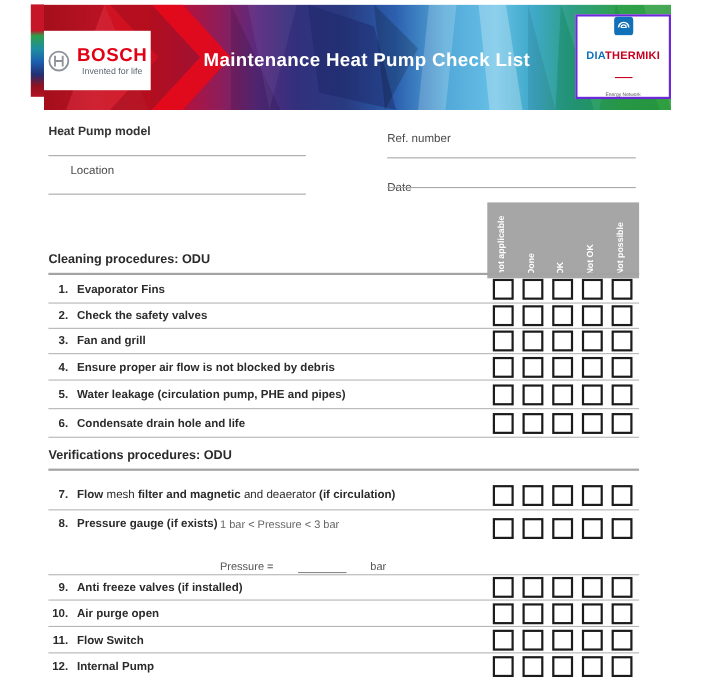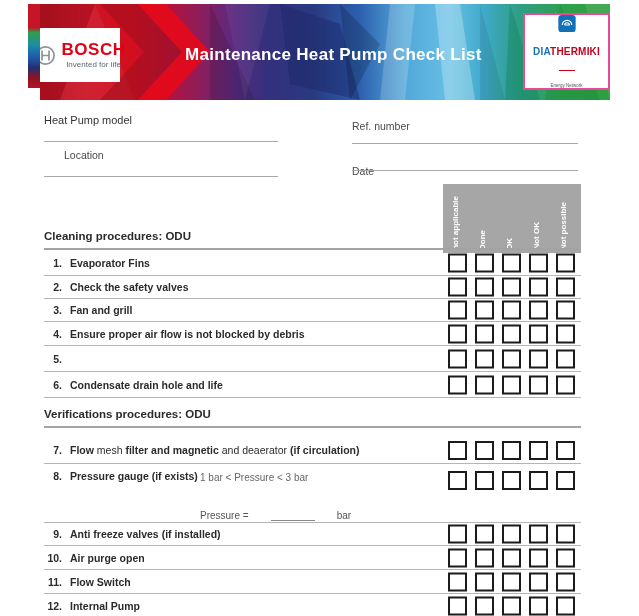--- a/index.html
+++ b/index.html
@@ -8,38 +8,38 @@
 
   
   #edge-strip{position:absolute;left:28px;top:4px;width:12px;height:84px;
     background:linear-gradient(180deg,#c51527 0%,#c51527 28%,#2f9e4c 34%,#1d8fa0 48%,
                #1d5fae 62%,#232f72 76%,#8f1220 88%,#b51225 100%);}
   #banner{position:absolute;left:40px;top:4px;width:570px;height:96px;overflow:hidden;}
   #banner svg.bg{position:absolute;left:0;top:0;}
   #banner-title{position:absolute;left:145px;top:41px;font-size:17px;font-weight:bold;
     color:#ffffff;letter-spacing:.3px;white-space:nowrap;}
 
-  #bosch-box{position:absolute;left:0px;top:24px;width:80px;height:54px;background:#fff;
+  #bosch-box{position:absolute;left:0px;top:24px;width:97px;height:54px;background:#fff;
     display:flex;align-items:center;justify-content:center;}
   #bosch-inner{display:flex;align-items:center;gap:6px;}
   #bosch-text{display:flex;flex-direction:column;align-items:center;}
   #bosch-name{color:#e20015;font-weight:bold;font-size:17px;letter-spacing:.5px;line-height:17px;}
   #bosch-tagline{color:#5a6570;font-size:8px;margin-top:2px;}
 
   #dia-box{position:absolute;left:483px;top:9px;width:87px;height:77px;background:#fff;
-    border:2px solid #ec4899;box-sizing:border-box;display:flex;flex-direction:column;
+    border:2px solid #6d28d9;box-sizing:border-box;display:flex;flex-direction:column;
     align-items:center;justify-content:center;gap:11px;}
   #dia-name{font-weight:bold;font-size:10px;letter-spacing:.2px;margin-top:3px;white-space:nowrap;}
   #dia-name .blue{color:#1272b9;} #dia-name .red{color:#c6001e;}
   #dia-rule{width:16px;height:1px;background:#c6001e;margin:2px 0 1px 0;}
   #dia-sub{font-size:4.5px;color:#555;}
 
   
   .field-label{position:absolute;font-size:10.5px;color:#4a4a4a;}
-  .field-label.bold{font-weight:normal;font-size:11px;color:#333;}
+  .field-label.bold{font-weight:bold;font-size:11px;color:#333;}
   .field-line{position:absolute;height:1px;background:#a8a8a8;}
 
   
   #grayhead{position:absolute;left:443px;top:184px;width:138px;height:69px;background:#a6a6a6;}
   .vlabel{position:absolute;bottom:3px;writing-mode:vertical-rl;transform:rotate(180deg);
     font-size:8px;font-weight:bold;color:#ffffff;white-space:nowrap;}
   .vlabel:nth-of-type(1){left:8px;} .vlabel:nth-of-type(2){left:35px;}
   .vlabel:nth-of-type(3){left:62px;} .vlabel:nth-of-type(4){left:89px;}
   .vlabel:nth-of-type(5){left:116px;}
 
@@ -196,20 +196,21 @@
       <div class="boxes">
           <span class="cb"></span>
           <span class="cb"></span>
           <span class="cb"></span>
           <span class="cb"></span>
           <span class="cb"></span>
         </div>
     </div>
     <div class="row h26">
       <span class="num">5.</span>
+      <span>Water leakage (circulation pump, PHE and pipes)</span>
       <div class="boxes">
           <span class="cb"></span>
           <span class="cb"></span>
           <span class="cb"></span>
           <span class="cb"></span>
           <span class="cb"></span>
         </div>
     </div>
     <div class="row h26">
       <span class="num">6.</span>

